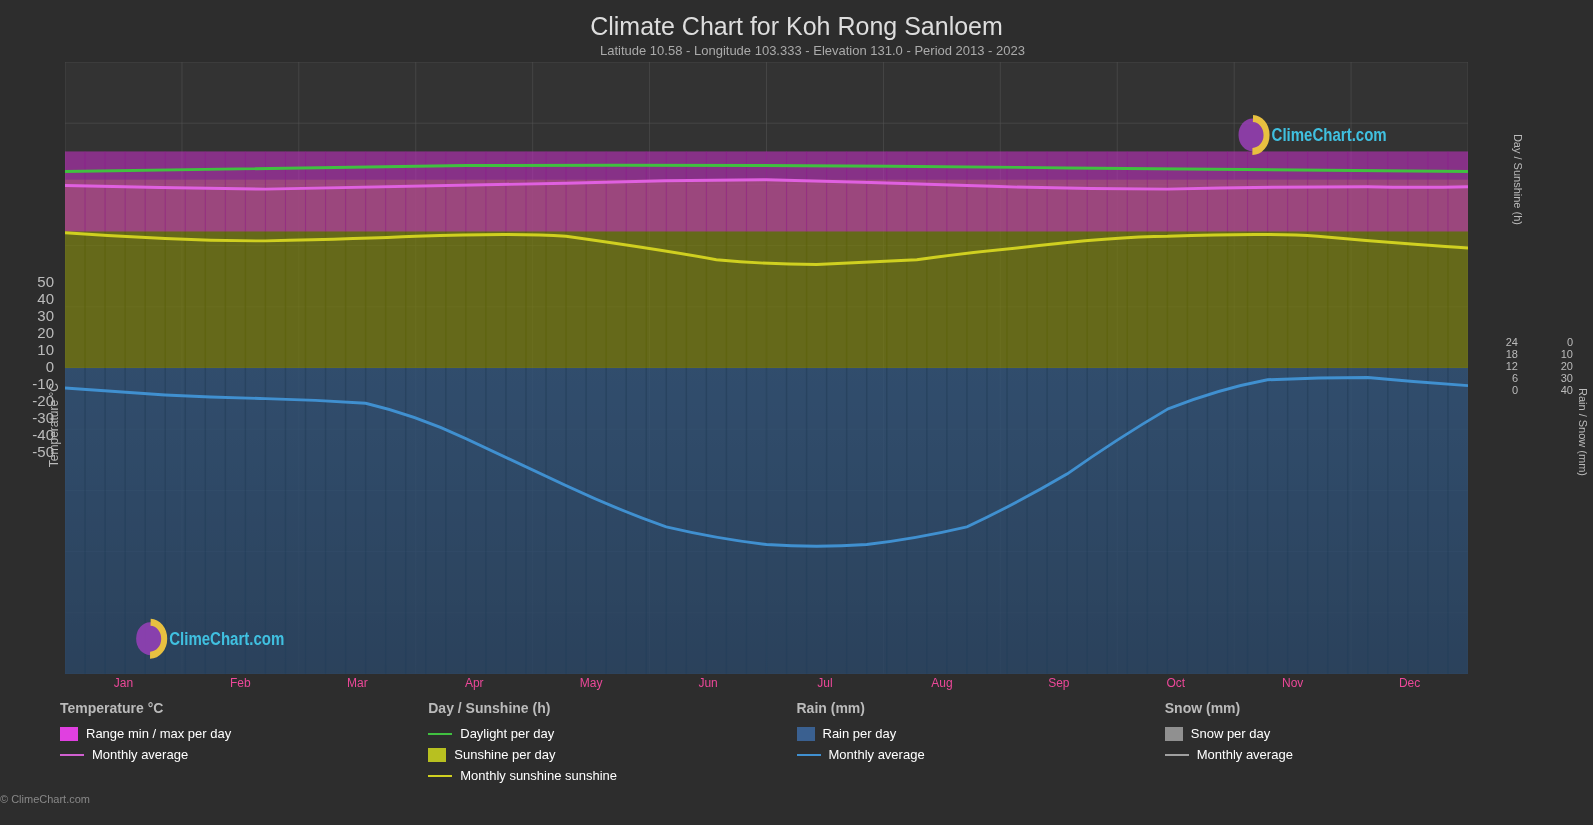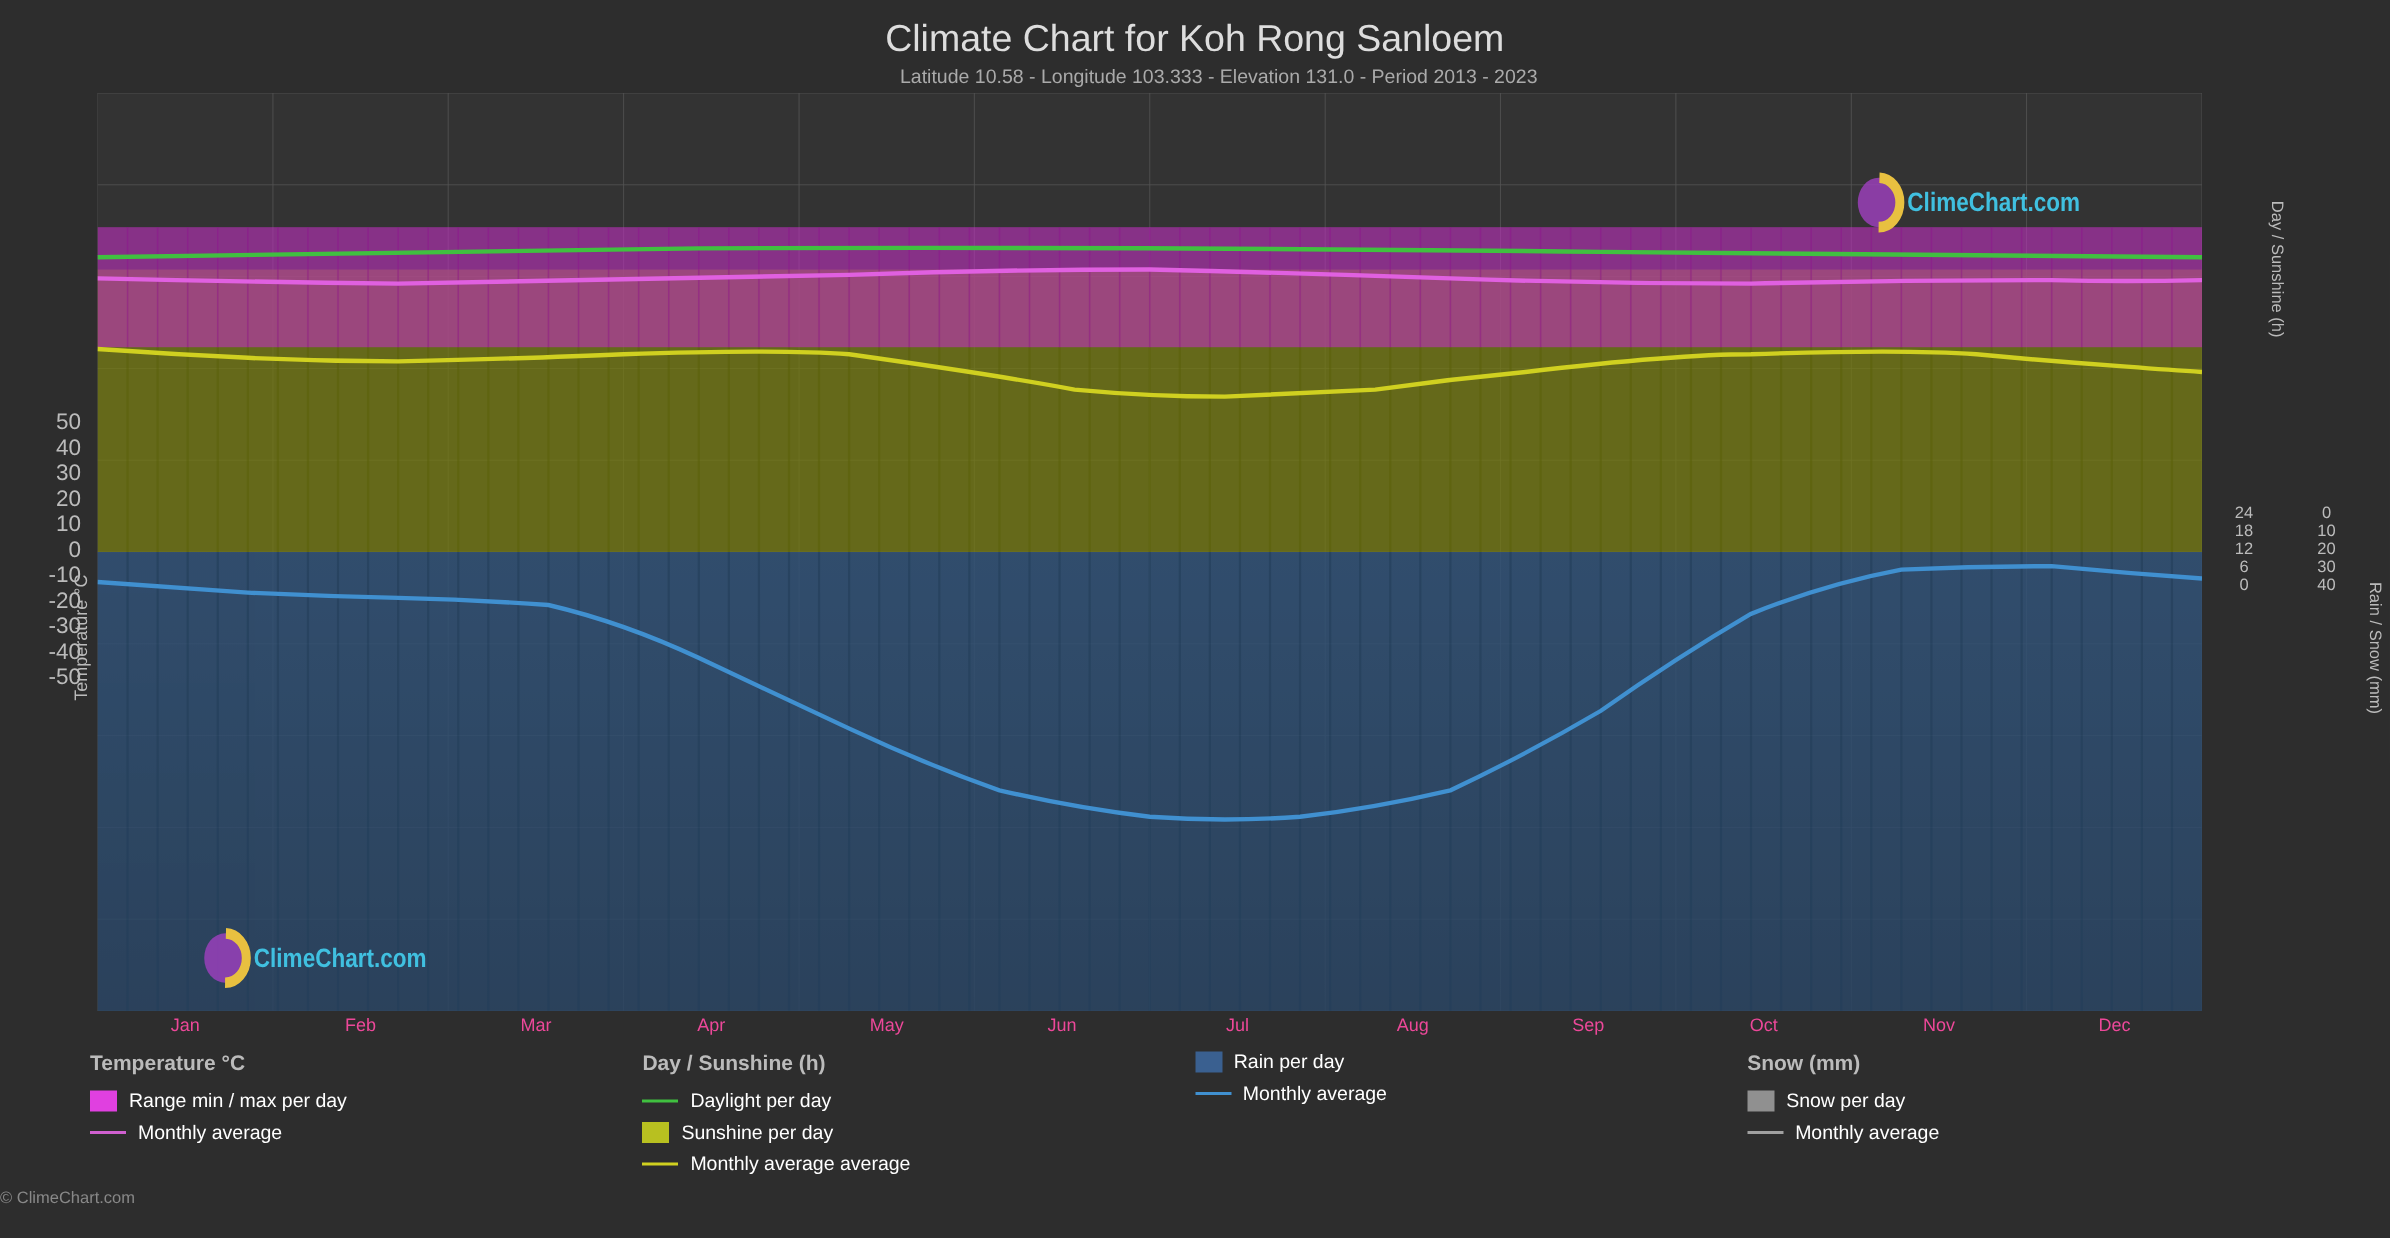--- a/index.html
+++ b/index.html
@@ -51,21 +51,21 @@
       padding-top: 4px;
       width: 50px;
       font-size: 15px;
       color: #bbb;
       position: relative;
     }
     .y-axis-right {
       display: flex;
       flex-direction: column;
       justify-content: space-between;
-      align-items: center;
+      align-items: flex-end;
       padding-left: 6px;
       padding-bottom: 24px;
       padding-top: 4px;
       width: 50px;
       font-size: 11px;
       color: #bbb;
     }
     .chart-svg-container {
       flex: 1;
       position: relative;
@@ -514,25 +514,26 @@
       <div class="legend-item">
         <span class="legend-line" style="background:#40c040;"></span>
         <span>Daylight per day</span>
       </div>
       <div class="legend-item">
         <span class="legend-swatch" style="background:#b8c020;"></span>
         <span>Sunshine per day</span>
       </div>
       <div class="legend-item">
         <span class="legend-line" style="background:#d0d020;"></span>
-        <span>Monthly average average</span>
+        <span>Monthly sunshine sunshine</span>
       </div>
     </div>
 
     <div class="legend-group">
+      <div class="legend-group-title">Rain (mm)</div>
       <div class="legend-item">
         <span class="legend-swatch" style="background:#3a6090;"></span>
         <span>Rain per day</span>
       </div>
       <div class="legend-item">
         <span class="legend-line" style="background:#4090d0;"></span>
         <span>Monthly average</span>
       </div>
     </div>
 

